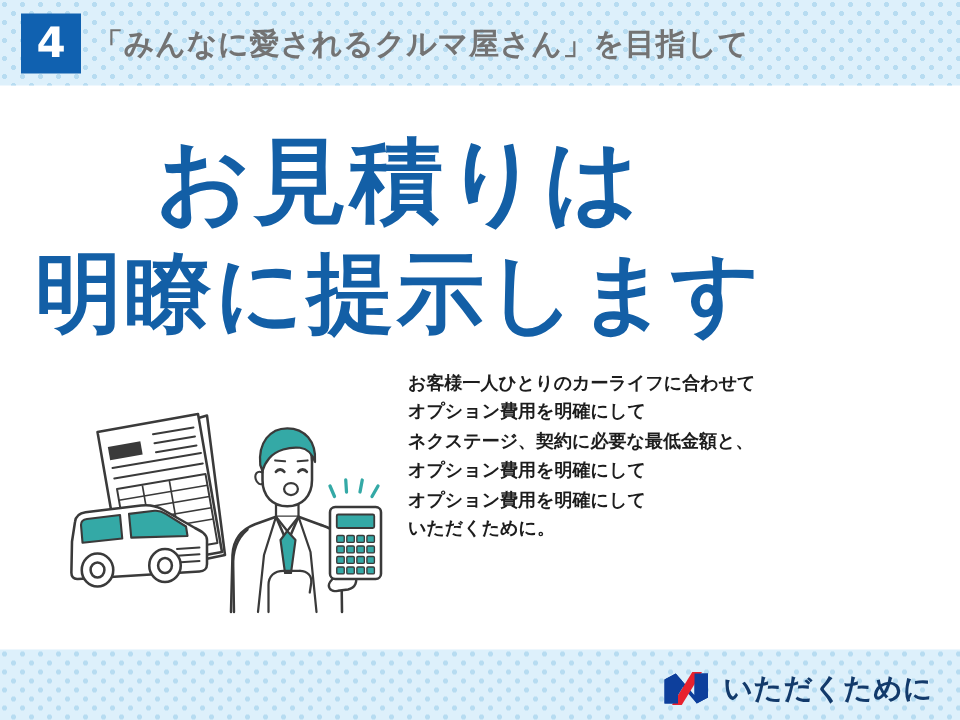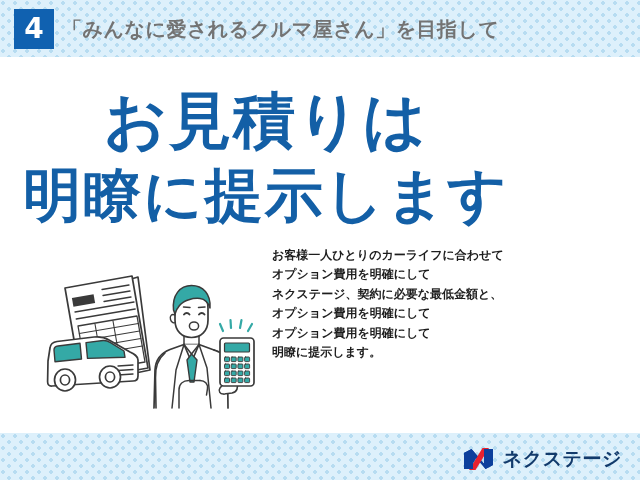--- a/index.html
+++ b/index.html
@@ -105,21 +105,21 @@
     <span class="hl-line">お見積りは</span>
     <span class="hl-line">明瞭に提示します</span>
   </div>
 
   <div id="body-copy">
     <span class="bc-line">お客様一人ひとりのカーライフに合わせて</span>
     <span class="bc-line">オプション費用を明確にして</span>
     <span class="bc-line">ネクステージ、契約に必要な最低金額と、</span>
     <span class="bc-line">オプション費用を明確にして</span>
     <span class="bc-line">オプション費用を明確にして</span>
-    <span class="bc-line">明瞭に提示します。</span>
+    <span class="bc-line">いただくために。</span>
   </div>
 
   <div id="illustration">
     <svg viewBox="0 0 232 160" width="232" height="160">
       <g fill="none" stroke="#3a3a3a" stroke-width="1.7" stroke-linejoin="round" stroke-linecap="round">
 
         <g>
           <path d="M104 19 L116 112 L92 117 L80 26 Z" fill="#ffffff"></path>
         </g>
 
@@ -233,16 +233,16 @@
 
   <div id="footer-band" class="dotband"></div>
 
   <div id="footer-logo">
     <svg width="34" height="24" viewBox="0 0 34 24">
       <path d="M2 22 L2 6 L9.5 2 L22 16.5 L22 2 L31 2 L31 18 L23.5 22 L11 7.5 L11 22 Z" fill="#0d3f9c"></path>
       <path d="M20.5 1 L27 1 L13.5 23 L7 23 Z" fill="#e8212e"></path>
       <path d="M2 22 L2 6 L9.5 2 L15.5 9 L11 16.5 L11 22 Z" fill="#0d3f9c"></path>
       <path d="M22 16.5 L22 2 L31 2 L31 18 L23.5 22 L19 15 Z" fill="#0d3f9c"></path>
     </svg>
-    <span id="logo-wordmark">ネクステージ</span>
+    <span id="logo-wordmark">いただくために</span>
   </div>
 
 </div>
 
 </body></html>

